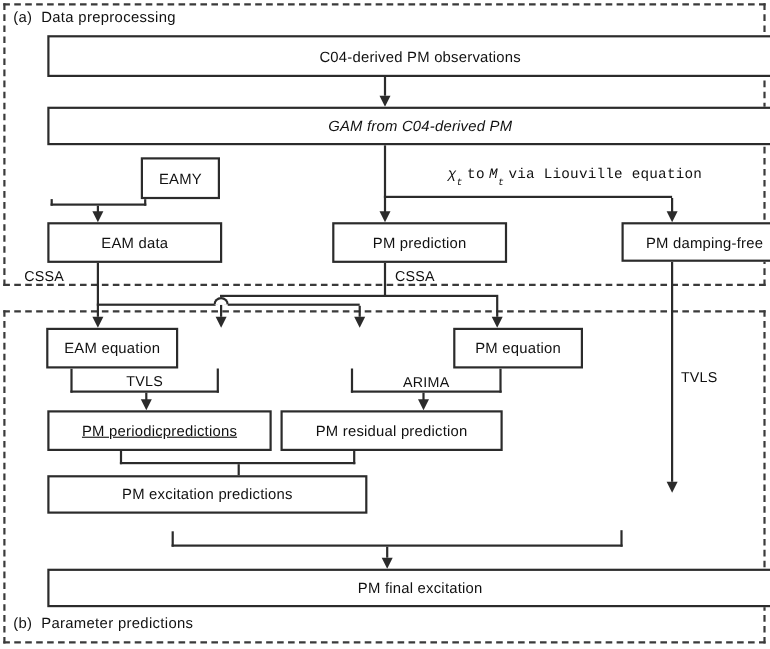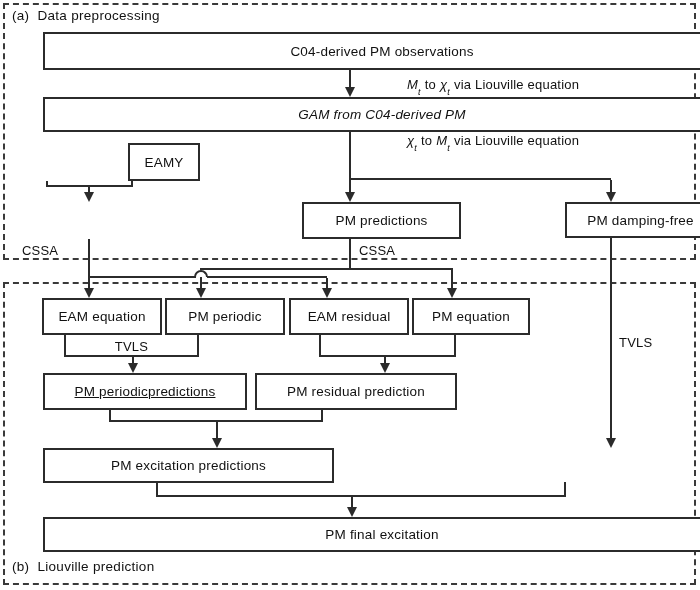--- a/index.html
+++ b/index.html
@@ -41,21 +41,21 @@
 
   <div class="frame" style="left:3px;top:3px;width:693px;height:257px;"></div>
   <div class="frame" style="left:3px;top:282px;width:693px;height:303px;"></div>
 
   <div class="sec-label" style="left:12px;top:8px;">
     <span class="marker">(a)</span>
     <span>Data preprocessing</span>
   </div>
   <div class="sec-label" style="left:12px;top:559px;">
     <span class="marker">(b)</span>
-    <span>Liouville prediction</span>
+    <span>Parameter predictions</span>
   </div>
 
   <div class="vl" style="left:349px;top:70px;height:17px;"></div>
   <div class="ah" style="left:345px;top:87px;"></div>
 
   <div class="vl" style="left:349px;top:132px;height:48px;"></div>
   <div class="hl" style="left:349px;top:178px;width:262px;"></div>
   <div class="vl" style="left:349px;top:180px;height:13px;"></div>
   <div class="ah" style="left:345px;top:192px;"></div>
   <div class="vl" style="left:610px;top:180px;height:13px;"></div>
@@ -102,38 +102,35 @@
   <div class="hl" style="left:109px;top:420px;width:214px;"></div>
   <div class="vl" style="left:216px;top:422px;height:16px;"></div>
   <div class="ah" style="left:212px;top:438px;"></div>
 
   <div class="vl" style="left:156px;top:483px;height:14px;"></div>
   <div class="vl" style="left:564px;top:482px;height:15px;"></div>
   <div class="hl" style="left:156px;top:495px;width:410px;"></div>
   <div class="vl" style="left:351px;top:497px;height:10px;"></div>
   <div class="ah" style="left:347px;top:507px;"></div>
 
-  <div class="note" style="left:407px;top:77px;">
-    <i>M</i><sub>t</sub><span class="mid">to</span><i>χ</i><sub>t</sub><span class="tail">via Liouville equation</span>
-  </div>
-  <div class="note" style="left:407px;top:133px;">
+  <div class="note" style="left:407px;top:151px;font-family:Liberation Mono, monospace;">
     <i>χ</i><sub>t</sub><span class="mid">to</span><i>M</i><sub>t</sub><span class="tail">via Liouville equation</span>
   </div>
   <div class="note" style="left:22px;top:243px;">CSSA</div>
   <div class="note" style="left:359px;top:243px;">CSSA</div>
   <div class="note bracket-label" style="left:64px;top:339px;width:135px;">TVLS</div>
+  <div class="note bracket-label" style="left:319px;top:340px;width:137px;">ARIMA</div>
   <div class="note" style="left:619px;top:335px;">TVLS</div>
 
   <div class="node" style="left:11px;top:32px;width:678px;height:38px;">C04-derived PM observations</div>
   <div class="node" style="left:11px;top:97px;width:678px;height:35px;font-style:italic;">GAM from C04-derived PM</div>
   <div class="node" style="left:96px;top:143px;width:72px;height:38px;">EAMY</div>
-  <div class="node" style="left:270px;top:202px;width:159px;height:37px;">PM predictions</div>
+  <div class="node" style="left:11px;top:202px;width:159px;height:37px;">EAM data</div>
+  <div class="node" style="left:270px;top:202px;width:159px;height:37px;">PM prediction</div>
   <div class="node" style="left:533px;top:202px;width:151px;height:36px;">PM damping-free</div>
   <div class="node" style="left:10px;top:298px;width:120px;height:37px;">EAM equation</div>
-  <div class="node" style="left:133px;top:298px;width:120px;height:37px;">PM periodic</div>
-  <div class="node" style="left:257px;top:298px;width:120px;height:37px;">EAM residual</div>
   <div class="node" style="left:380px;top:298px;width:118px;height:37px;">PM equation</div>
   <div class="node" style="left:11px;top:373px;width:204px;height:37px;text-decoration:underline;">PM periodicpredictions</div>
   <div class="node" style="left:223px;top:373px;width:202px;height:37px;">PM residual prediction</div>
-  <div class="node" style="left:11px;top:448px;width:291px;height:35px;">PM excitation predictions</div>
+  <div class="node" style="left:11px;top:432px;width:291px;height:35px;">PM excitation predictions</div>
   <div class="node" style="left:11px;top:517px;width:678px;height:35px;">PM final excitation</div>
 
 </div>
 
 </body></html>

